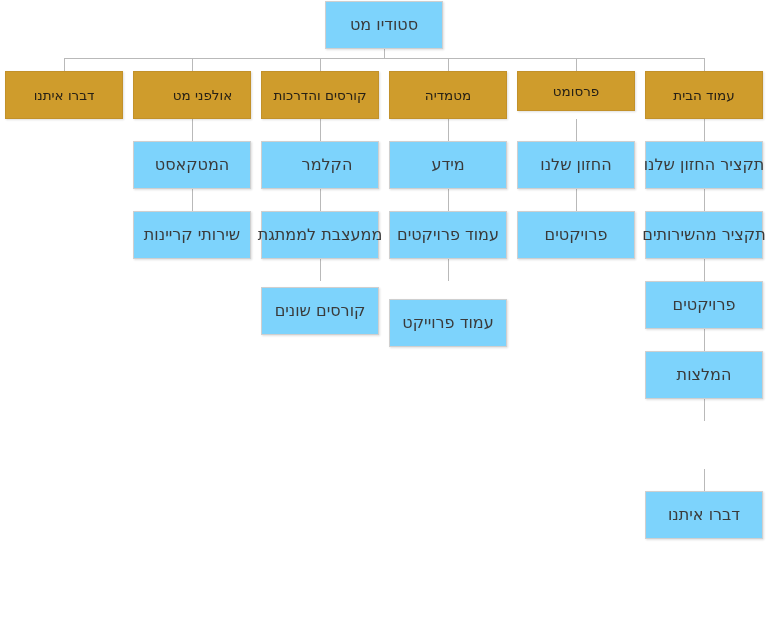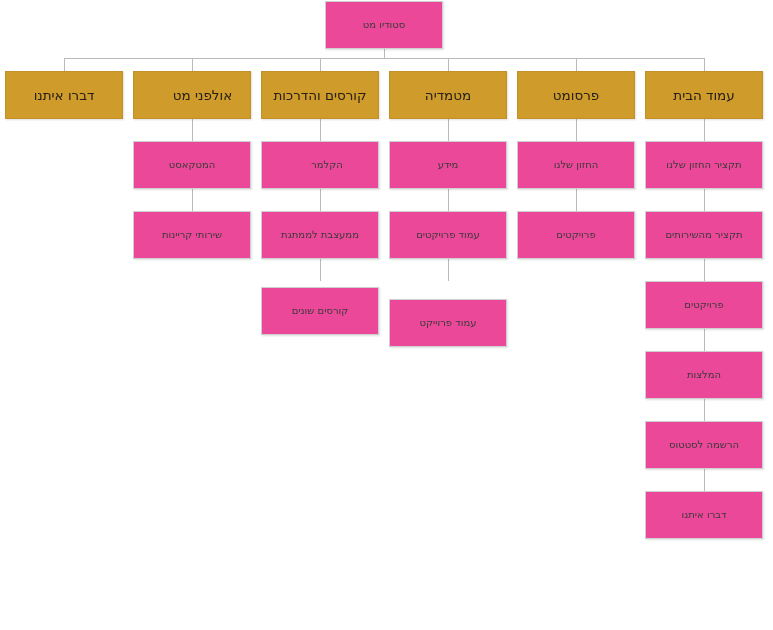--- a/index.html
+++ b/index.html
@@ -32,24 +32,24 @@
   
   .node {
     position: absolute;
     box-sizing: border-box;
     display: flex;
     align-items: center;
     justify-content: center;
     text-align: center;
     direction: rtl;
     unicode-bidi: isolate;
-    font-size: 10px;
+    font-size: 16px;
     line-height: 1.25;
     color: #3a3a3a;
-    background: #ec4899;
+    background: #7dd3fc;
     border: 1px solid #cfcfcf;
     box-shadow: 1px 1px 2px rgba(0,0,0,0.13);
     z-index: 3;
     padding: 2px 6px;
     white-space: nowrap;
   }
   .node.root {
     color: #3a3a3a;
   }
   .node.cat {
@@ -70,25 +70,24 @@
     <div class="node cat" style="left: 645px; top: 71px; width: 118px; height: 48px;">עמוד הבית</div>
     <div class="conn v" style="left: 703.5px; top: 119px; height: 22px;"></div>
     <div class="node" style="left: 645px; top: 141px; width: 118px; height: 48px;">תקציר החזון שלנו</div>
     <div class="conn v" style="left: 703.5px; top: 189px; height: 22px;"></div>
     <div class="node" style="left: 645px; top: 211px; width: 118px; height: 48px; text-align: center;">תקציר מהשירותים</div>
     <div class="conn v" style="left: 703.5px; top: 259px; height: 22px;"></div>
     <div class="node" style="left: 645px; top: 281px; width: 118px; height: 48px;">פרויקטים</div>
     <div class="conn v" style="left: 703.5px; top: 329px; height: 22px;"></div>
     <div class="node" style="left: 645px; top: 351px; width: 118px; height: 48px;">המלצות</div>
     <div class="conn v" style="left: 703.5px; top: 399px; height: 22px;"></div>
-    <div class="node" style="left: 645px; top: 421px; width: 118px; height: 48px;">הרשמה לסטטוס</div>
     <div class="conn v" style="left: 703.5px; top: 469px; height: 22px;"></div>
     <div class="node" style="left: 645px; top: 491px; width: 118px; height: 48px;">דברו איתנו</div>
     <div class="conn v" style="left: 575.5px; top: 58px; height: 13px;"></div>
-    <div class="node cat" style="left: 517px; top: 71px; width: 118px; height: 48px;">פרסומט</div>
+    <div class="node cat" style="left: 517px; top: 71px; width: 118px; height: 40px;">פרסומט</div>
     <div class="conn v" style="left: 575.5px; top: 119px; height: 22px;"></div>
     <div class="node" style="left: 517px; top: 141px; width: 118px; height: 48px;">החזון שלנו</div>
     <div class="conn v" style="left: 575.5px; top: 189px; height: 22px;"></div>
     <div class="node" style="left: 517px; top: 211px; width: 118px; height: 48px;">פרויקטים</div>
     <div class="conn v" style="left: 447.5px; top: 58px; height: 13px;"></div>
     <div class="node cat" style="left: 389px; top: 71px; width: 118px; height: 48px;">מטמדיה</div>
     <div class="conn v" style="left: 447.5px; top: 119px; height: 22px;"></div>
     <div class="node" style="left: 389px; top: 141px; width: 118px; height: 48px;">מידע</div>
     <div class="conn v" style="left: 447.5px; top: 189px; height: 22px;"></div>
     <div class="node" style="left: 389px; top: 211px; width: 118px; height: 48px;">עמוד פרויקטים</div>

